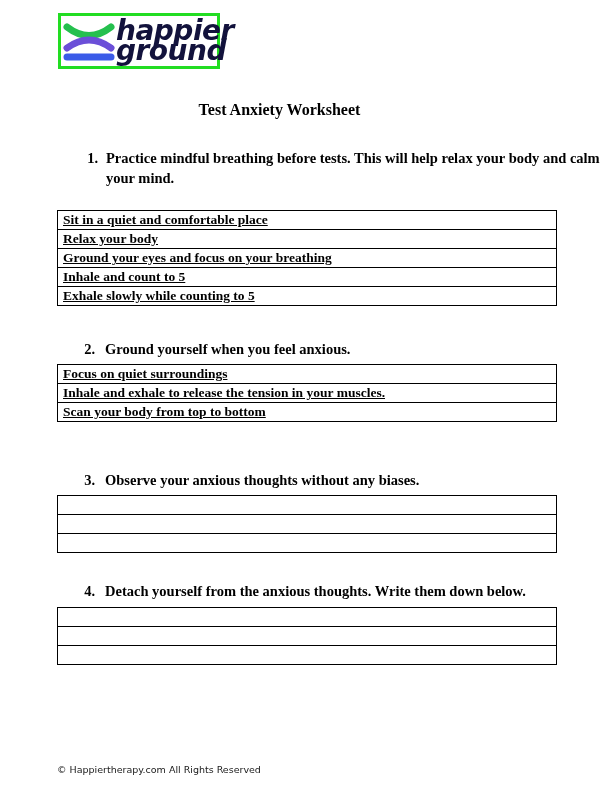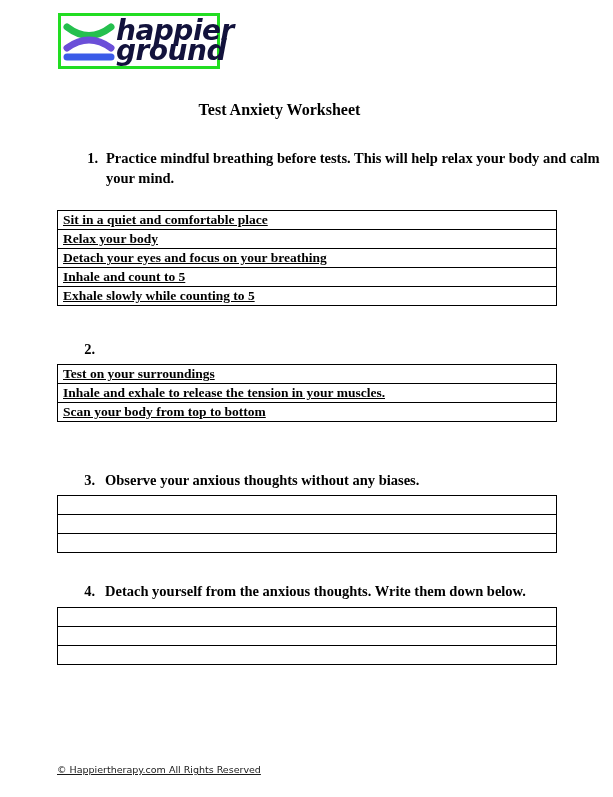--- a/index.html
+++ b/index.html
@@ -123,21 +123,20 @@
 
   
   .footer {
     position: absolute;
     left: 57px;
     top: 764px;
     font-family: "DejaVu Sans", sans-serif;
     font-size: 9.5px;
     color: #1a1a1a;
     white-space: nowrap;
-    text-decoration: underline;
   }
 </style>
 </head>
 <body>
 
 <div class="logo-box">
   <svg class="logo-mark" viewBox="0 0 52 46">
     <path d="M4 9 Q26 26 48 9" stroke="#25C04E" stroke-width="7" fill="none" stroke-linecap="round"></path>
     <path d="M4 30 Q26 14 48 30" stroke="#6B4FD8" stroke-width="7" fill="none" stroke-linecap="round"></path>
     <path d="M4 39 L48 39" stroke="#3B5BE8" stroke-width="7" fill="none" stroke-linecap="round"></path>
@@ -161,41 +160,42 @@
 
   <table class="wsheet" style="top:62px">
     <tbody>
       <tr>
           <td>Sit in a quiet and comfortable place</td>
         </tr>
       <tr>
           <td>Relax your body</td>
         </tr>
       <tr>
-          <td>Detach your eyes and focus on your breathing</td>
+          <td>Ground your eyes and focus on your breathing</td>
         </tr>
       <tr>
           <td>Inhale and count to 5</td>
         </tr>
       <tr>
           <td>Exhale slowly while counting to 5</td>
         </tr>
     </tbody>
   </table>
 
   <div class="item item-n" style="position:absolute; top:191px; width:613px;">
     <div class="item-line">
       <span class="item-num">2.</span>
+      <span class="item-text">Ground yourself when you feel anxious.</span>
     </div>
   </div>
 
   <table class="wsheet" style="top:216px">
     <tbody>
       <tr>
-          <td>Test on your surroundings</td>
+          <td>Focus on quiet surroundings</td>
         </tr>
       <tr>
           <td>Inhale and exhale to release the tension in your muscles.</td>
         </tr>
       <tr>
           <td>Scan your body from top to bottom</td>
         </tr>
     </tbody>
   </table>
 

